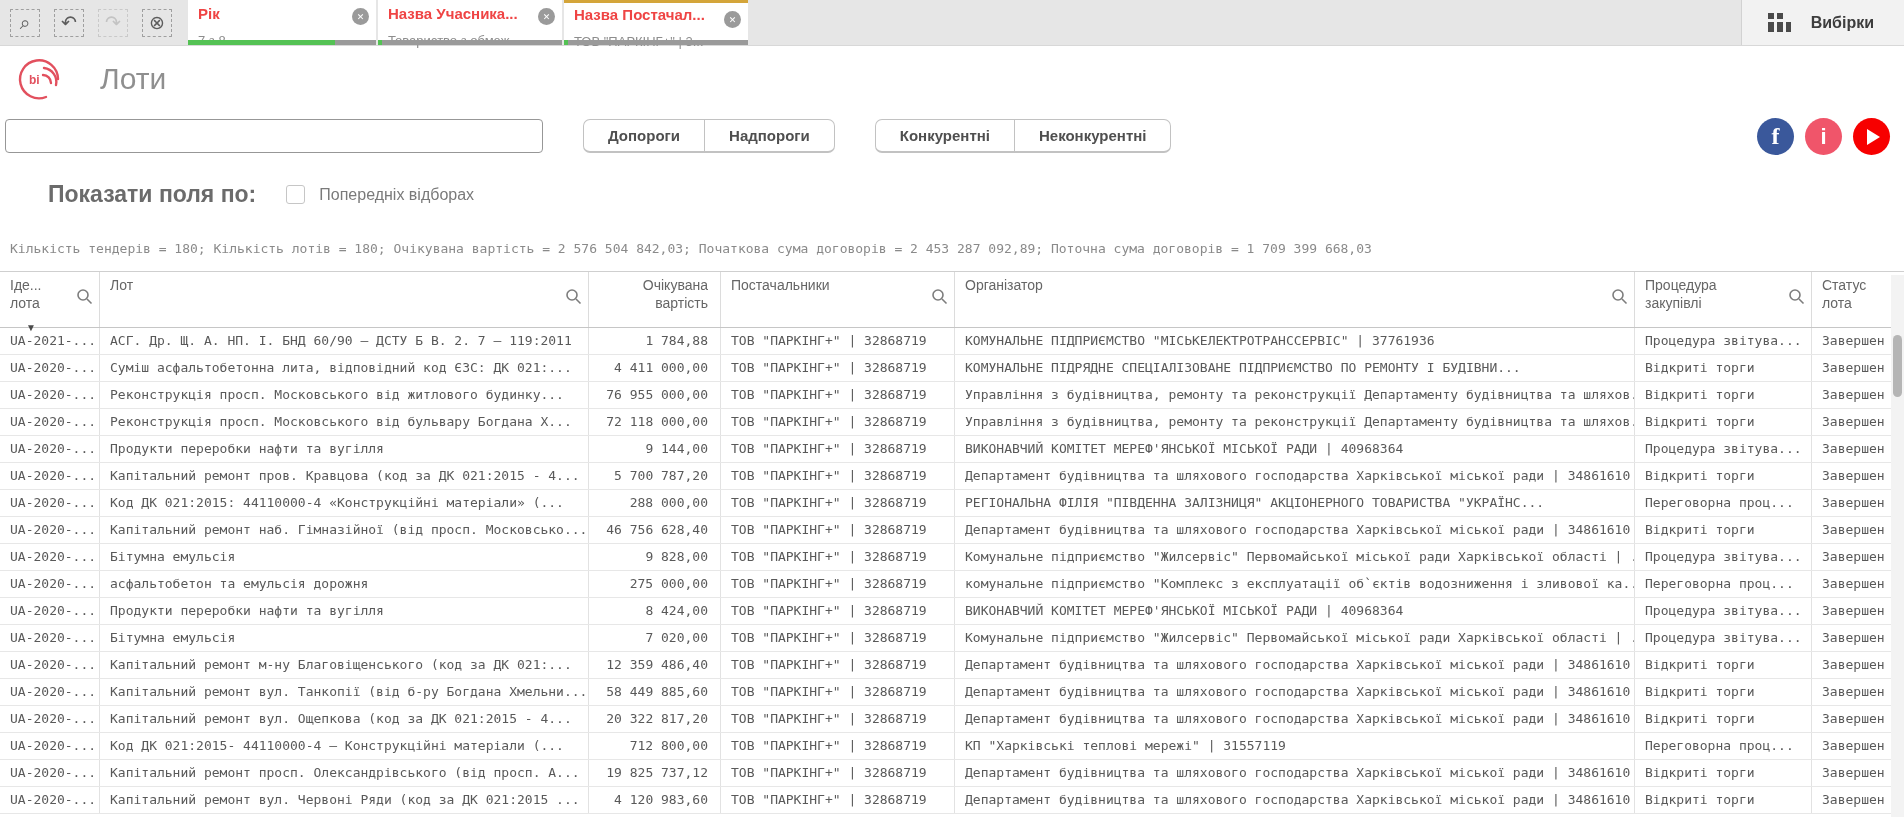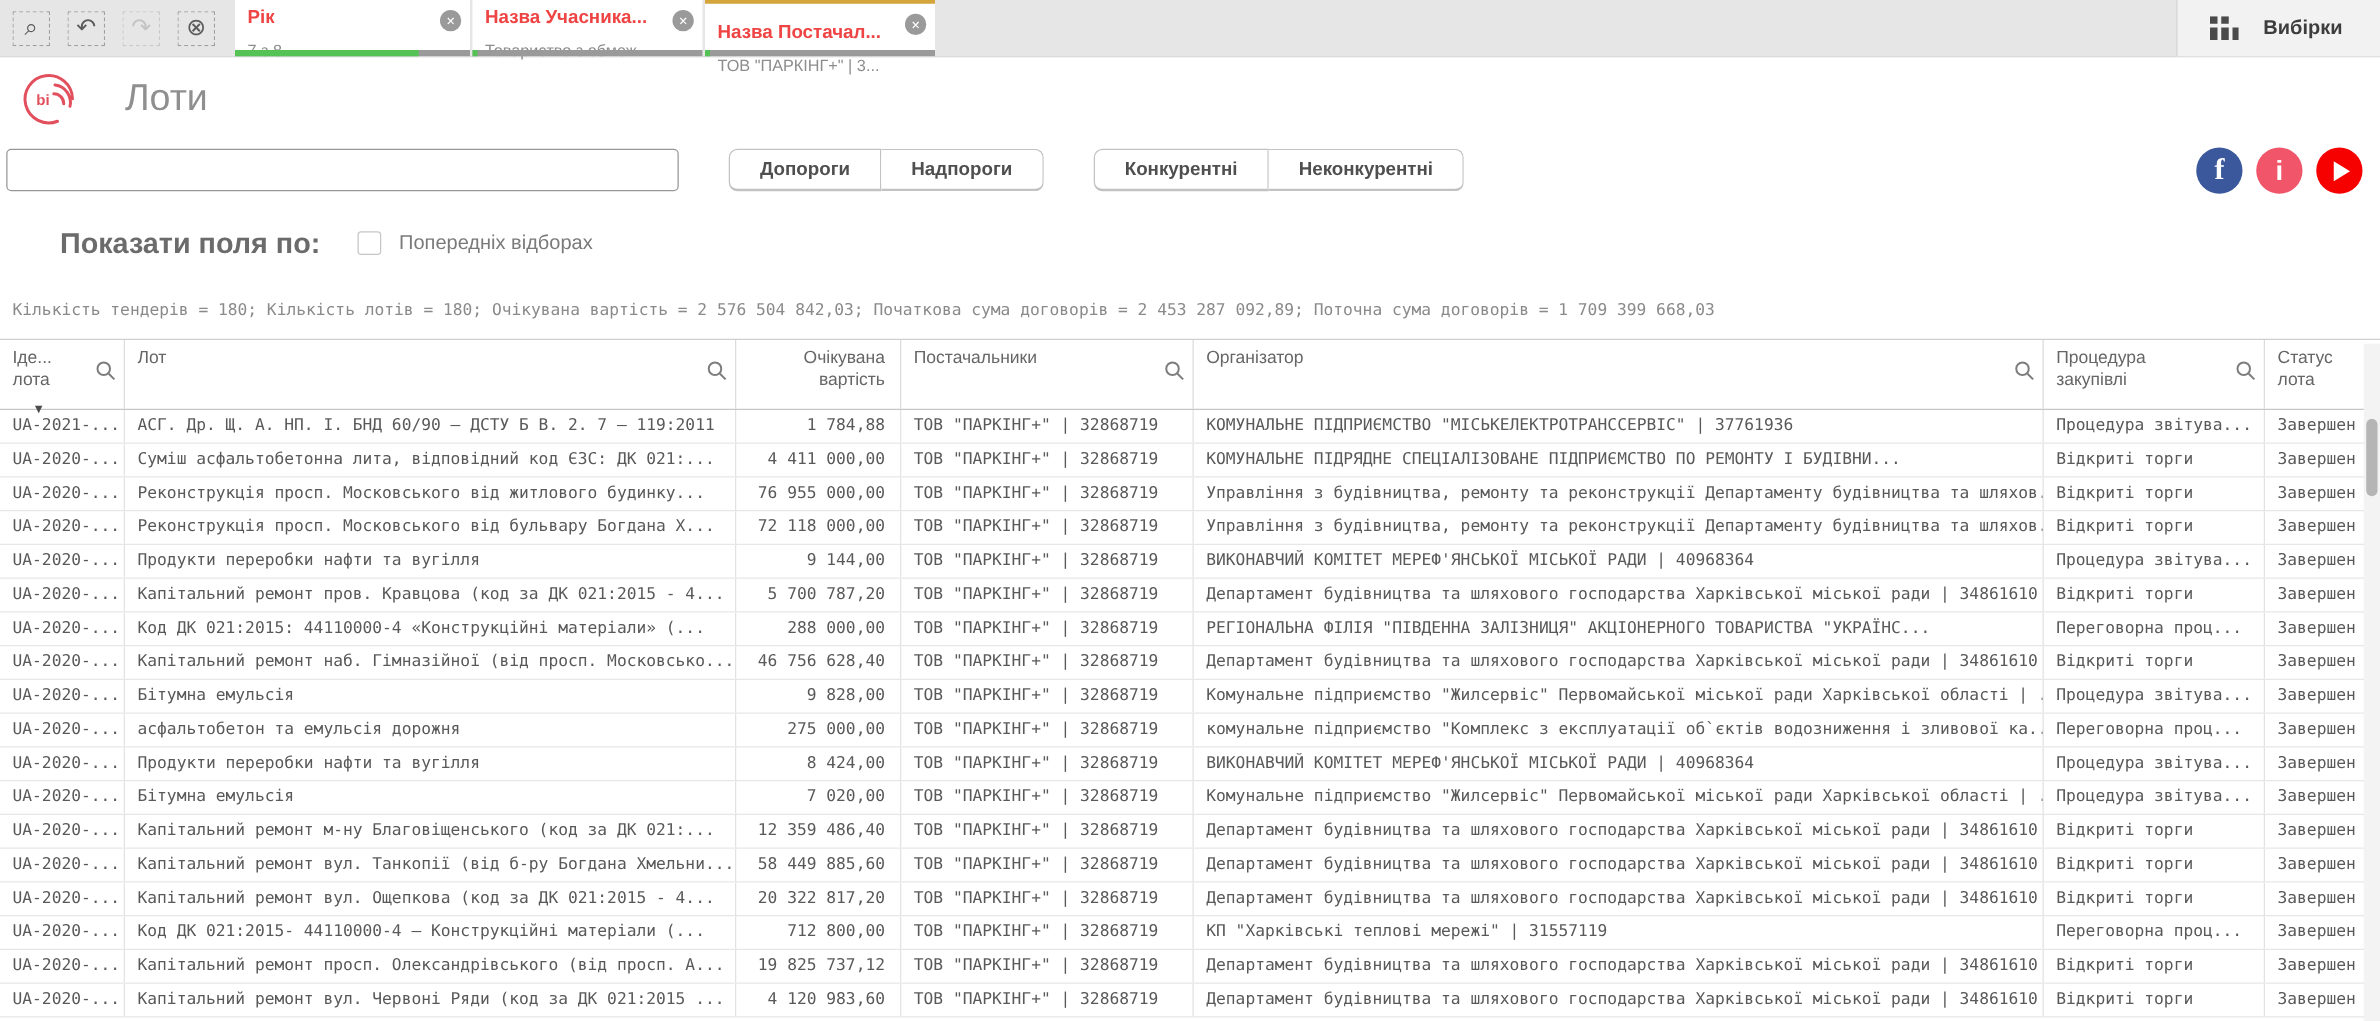--- a/index.html
+++ b/index.html
@@ -10,21 +10,21 @@
   
   .topbar { height:46px; background:#e6e6e6; display:flex; align-items:stretch; border-bottom:1px solid #d8d8d8; }
   .tool-icons { display:flex; align-items:center; gap:10px; padding:0 14px 0 8px; }
   .tool-btn { width:34px; height:32px; display:flex; align-items:center; justify-content:center;
               outline:1px dashed #9f9f9f; outline-offset:-3px; border-radius:3px; background:transparent;
               border:none; color:#5c5c5c; font-size:19px; line-height:1; cursor:pointer; }
   .tool-btn.disabled { color:#c3c3c3; outline-color:#c9c9c9; }
   .chips { display:flex; align-items:stretch; }
   .chip { position:relative; width:188px; background:#fff; margin-right:2px; padding:5px 26px 0 10px; cursor:pointer; }
   .chip.wide { width:184px; }
-  .chip.orange-top { border-top:3px solid #d4a53a; padding-top:14px; }
+  .chip.orange-top { border-top:3px solid #d4a53a; padding-top:3px; }
   .chip-title { font-size:15px; font-weight:bold; color:#ef4444; white-space:nowrap; overflow:hidden; }
   .chip-sub { font-size:13px; color:#8d8d8d; white-space:nowrap; overflow:hidden; margin-top:11px; }
   .chip-close { position:absolute; top:8px; right:7px; width:17px; height:17px; border-radius:50%;
                 background:#9a9a9a; color:#fff; font-size:9px; display:flex; align-items:center; justify-content:center; }
   .chip-bar { position:absolute; left:0; right:0; bottom:0; height:5px; display:flex; background:#9a9a9a; }
   .chip-bar .g { display:block; height:100%; background:#54c254; }
   .topbar-spacer { flex:1; }
   .selections-btn { display:flex; align-items:center; gap:20px; padding:0 30px 0 26px; background:#f2f2f2;
                     border-left:1px solid #d2d2d2; cursor:pointer;text-align:center; }
   .selections-label { font-size:16px; font-weight:bold; color:#3d3d3d; }

